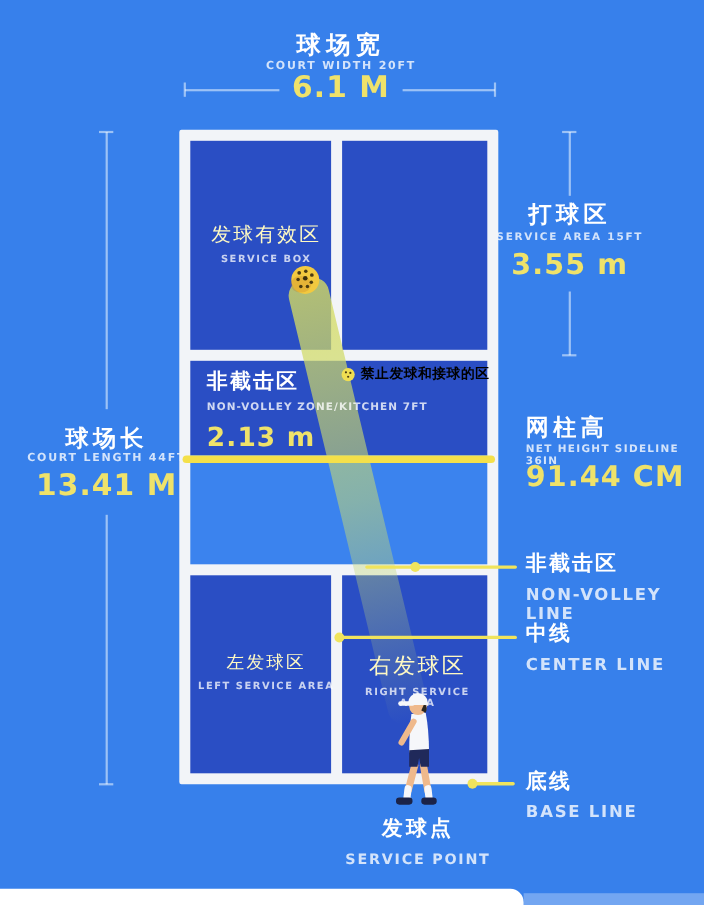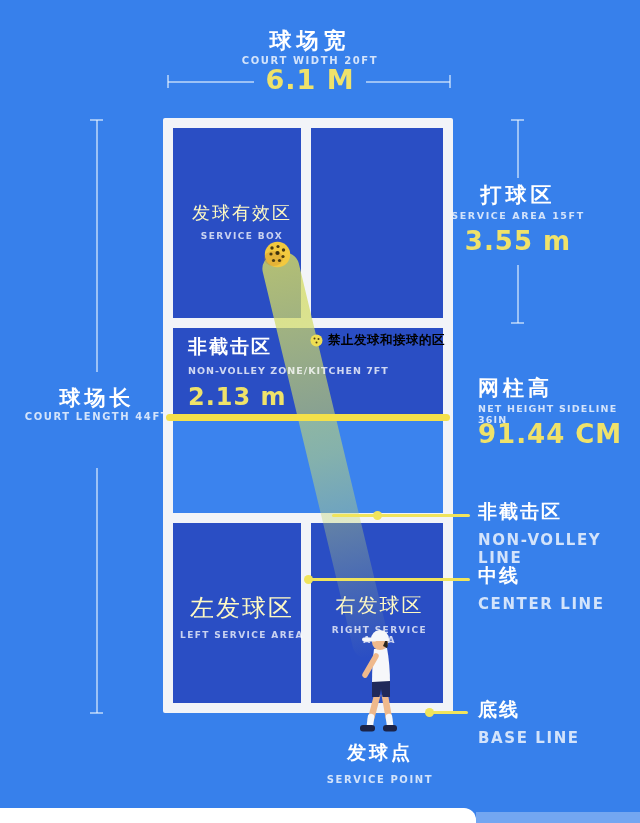--- a/index.html
+++ b/index.html
@@ -74,20 +74,23 @@
   <div class="abs mline" style="left:96px;top:120px;width:2px;height:252px;"></div>
   <div class="abs mline" style="left:96px;top:468px;width:2px;height:245px;"></div>
   <div class="abs mline" style="left:90px;top:119px;width:13px;height:2px;"></div>
   <div class="abs mline" style="left:90px;top:712px;width:13px;height:2px;"></div>
   <div class="abs center" style="left:17px;width:160px;top:384px;">
     <div class="cn" style="font-size:21px;letter-spacing:4px;">球场长</div>
   </div>
   <div class="abs center" style="left:17px;width:160px;top:411px;">
     <div class="en" style="font-size:10px;">COURT LENGTH 44FT</div>
   </div>
+  <div class="abs center" style="left:17px;width:160px;top:426px;">
+    <span class="val t-val">13.41 M</span>
+  </div>
 
   <div class="abs mline" style="left:517px;top:120px;width:2px;height:58px;"></div>
   <div class="abs mline" style="left:517px;top:265px;width:2px;height:58px;"></div>
   <div class="abs mline" style="left:511px;top:119px;width:13px;height:2px;"></div>
   <div class="abs mline" style="left:511px;top:322px;width:13px;height:2px;"></div>
   <div class="abs center" style="left:438px;width:160px;top:181px;">
     <div class="cn" style="font-size:21px;letter-spacing:4px;">打球区</div>
   </div>
   <div class="abs center" style="left:438px;width:160px;top:210px;">
     <div class="en" style="font-size:9.5px;">SERVICE AREA 15FT</div>
@@ -147,21 +150,21 @@
     <svg width="13" height="13" viewBox="0 0 13 13">
       <circle cx="6.5" cy="6.5" r="6" fill="#F0DE52"></circle>
       <circle cx="4.5" cy="4.5" r="1" fill="#4A3B12"></circle>
       <circle cx="8.5" cy="5" r="1" fill="#4A3B12"></circle>
       <circle cx="6.5" cy="8.5" r="1" fill="#4A3B12"></circle>
     </svg>
     <span>禁止发球和接球的区</span>
   </div>
 
   <div class="abs center" style="left:178px;top:592px;width:128px;z-index:8;">
-    <div class="zone-cn" style="font-size:24px;text-align:center;">左发球区</div>
+    <div class="zone-cn" style="font-size:16px;text-align:center;">左发球区</div>
     <div class="zone-en">LEFT SERVICE AREA</div>
   </div>
   <div class="abs center" style="left:316px;top:592px;width:127px;z-index:8;">
     <div class="zone-cn" style="font-size:20px;">右发球区</div>
     <div class="zone-en">RIGHT SERVICE AREA</div>
   </div>
 
   <div class="abs cline" style="left:332px;top:514px;width:138px;"></div>
   <div class="abs cdot" style="left:373px;top:511px;"></div>
   <div class="abs" style="left:478px;top:499px;">
@@ -202,18 +205,18 @@
 
     <circle cx="30" cy="16" r="8" fill="#EFB98C"></circle>
     <path d="M36,13 Q39,17 37,22 L33,20 Z" fill="#2A2620"></path>
 
     <path d="M21,13 A 9 9 0 0 1 39,13 L39,15 L21,15 Z" fill="#F6F7FA"></path>
     <rect x="12" y="11.5" width="15" height="4" rx="2" fill="#F6F7FA"></rect>
   </svg>
 
   <div class="abs center" style="left:300px;top:740px;width:160px;">
     <div class="cn" style="font-size:19px;letter-spacing:3px;">发球点</div>
-    <div class="en" style="font-size:10px;margin-top:8px;">SERVICE POINT</div>
+    <div class="en" style="font-size:13px;margin-top:8px;">SERVICE POINT</div>
   </div>
 
   <div class="abs bottom-strip"></div>
   <div class="abs bottom-strip2"></div>
 </div>
 
 </body></html>

